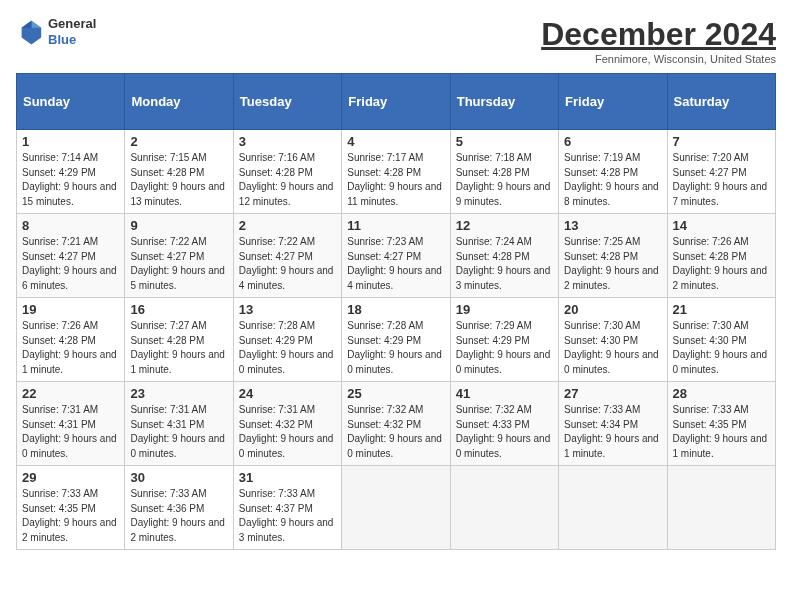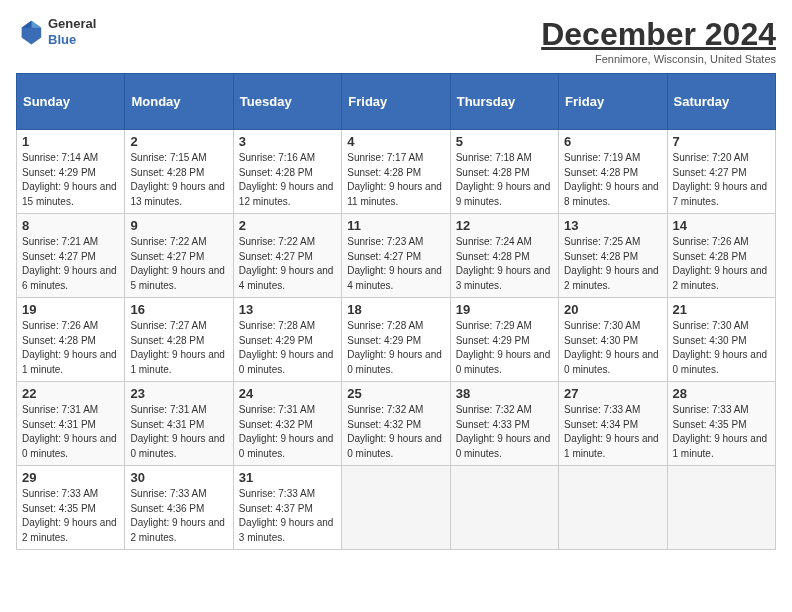--- a/index.html
+++ b/index.html
@@ -224,21 +224,21 @@
         </td>
         <td>
           <span class="day-num">24</span>
           <div class="day-detail">Sunrise: 7:31 AM<br>Sunset: 4:32 PM<br>Daylight: 9 hours and 0 minutes.</div>
         </td>
         <td>
           <span class="day-num">25</span>
           <div class="day-detail">Sunrise: 7:32 AM<br>Sunset: 4:32 PM<br>Daylight: 9 hours and 0 minutes.</div>
         </td>
         <td>
-          <span class="day-num">38</span>
+          <span class="day-num">41</span>
           <div class="day-detail">Sunrise: 7:32 AM<br>Sunset: 4:33 PM<br>Daylight: 9 hours and 0 minutes.</div>
         </td>
         <td>
           <span class="day-num">27</span>
           <div class="day-detail">Sunrise: 7:33 AM<br>Sunset: 4:34 PM<br>Daylight: 9 hours and 1 minute.</div>
         </td>
         <td>
           <span class="day-num">28</span>
           <div class="day-detail">Sunrise: 7:33 AM<br>Sunset: 4:35 PM<br>Daylight: 9 hours and 1 minute.</div>
         </td>

